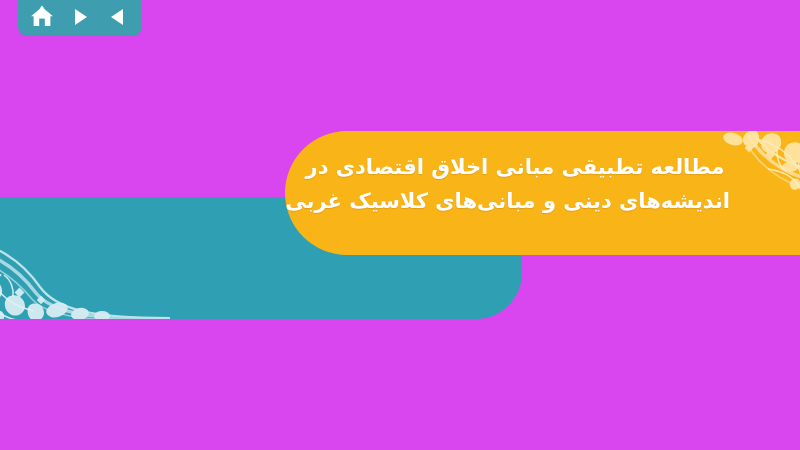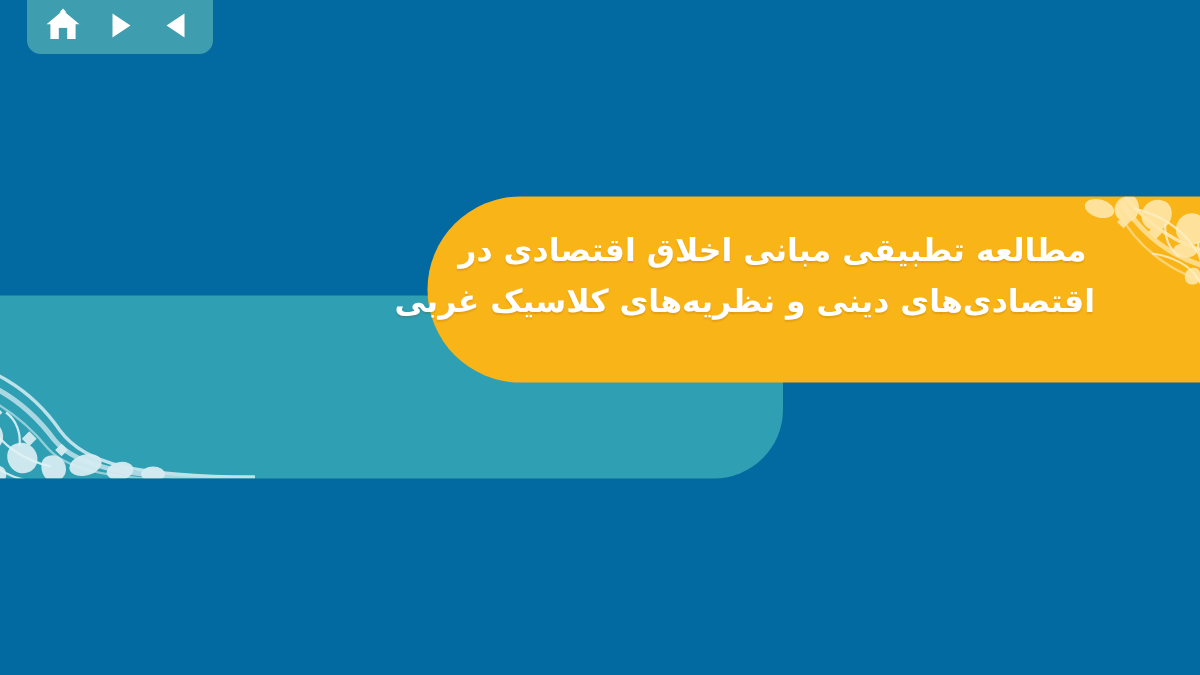--- a/index.html
+++ b/index.html
@@ -13,21 +13,21 @@
     height: 450px;
     overflow: hidden;
     font-family: "DejaVu Sans", "Liberation Sans", sans-serif;
   }
 
   
   #stage {
     position: relative;
     width: 800px;
     height: 450px;
-    background: #0369a1;
+    background: #d946ef;
     overflow: hidden;
   }
 
   
   #navbar {
     position: absolute;
     left: 18px;
     top: -14px;
     width: 124px;
     height: 50px;
@@ -194,21 +194,21 @@
         <path d="M186,78 c-12,-4 -22,-14 -28,-24 c-5,-8 -16,-14 -30,-16"></path>
         <path d="M170,56 c-8,-6 -12,-16 -11,-26"></path>
         <path d="M146,40 c-7,-5 -10,-14 -9,-22"></path>
         <path d="M188,96 c-10,-4 -17,-12 -21,-20"></path>
       </g>
     </svg>
   </div>
 
   <div id="title-block">
     <span class="title-line">مطالعه تطبیقی مبانی اخلاق اقتصادی در</span>
-    <span class="title-line">اقتصادی‌های دینی و نظریه‌های کلاسیک غربی</span>
+    <span class="title-line">اندیشه‌های دینی و مبانی‌های کلاسیک غربی</span>
   </div>
 
   <div id="navbar">
 
     <button class="navbtn" title="قبلی">
       <svg width="22" height="20" viewBox="0 0 22 20" aria-hidden="true">
         <path d="M16 2 L4 10 L16 18 Z" fill="#FFFFFF"></path>
       </svg>
     </button>
 

